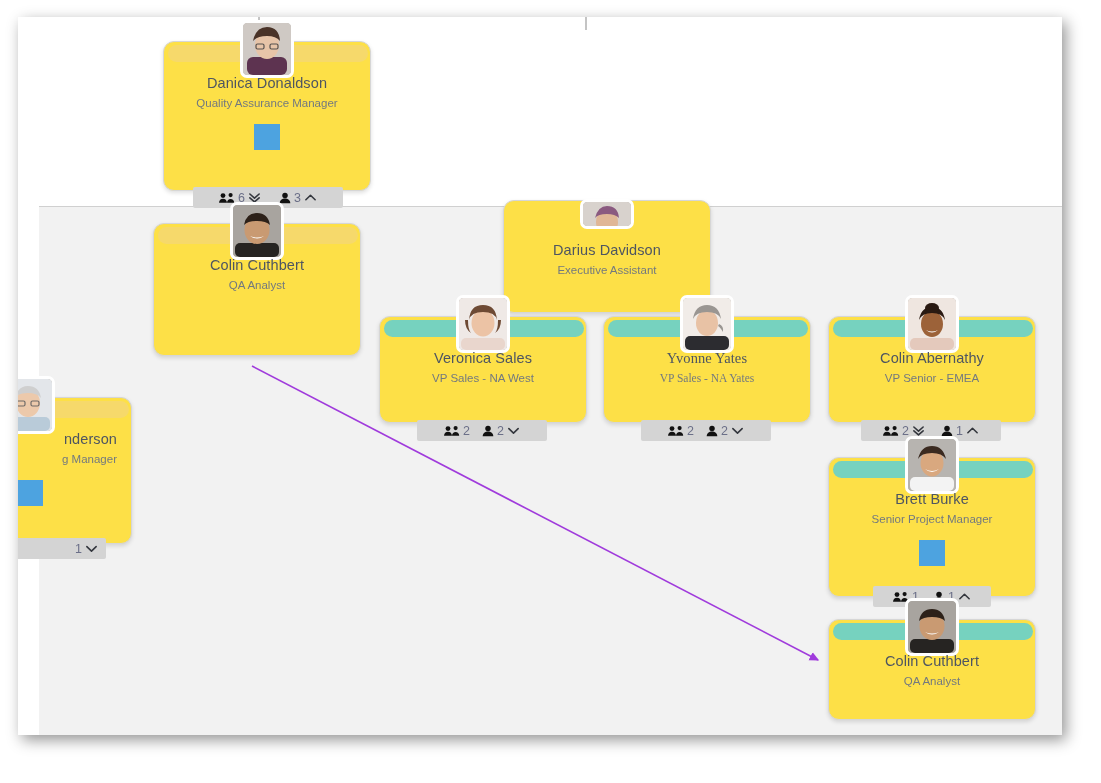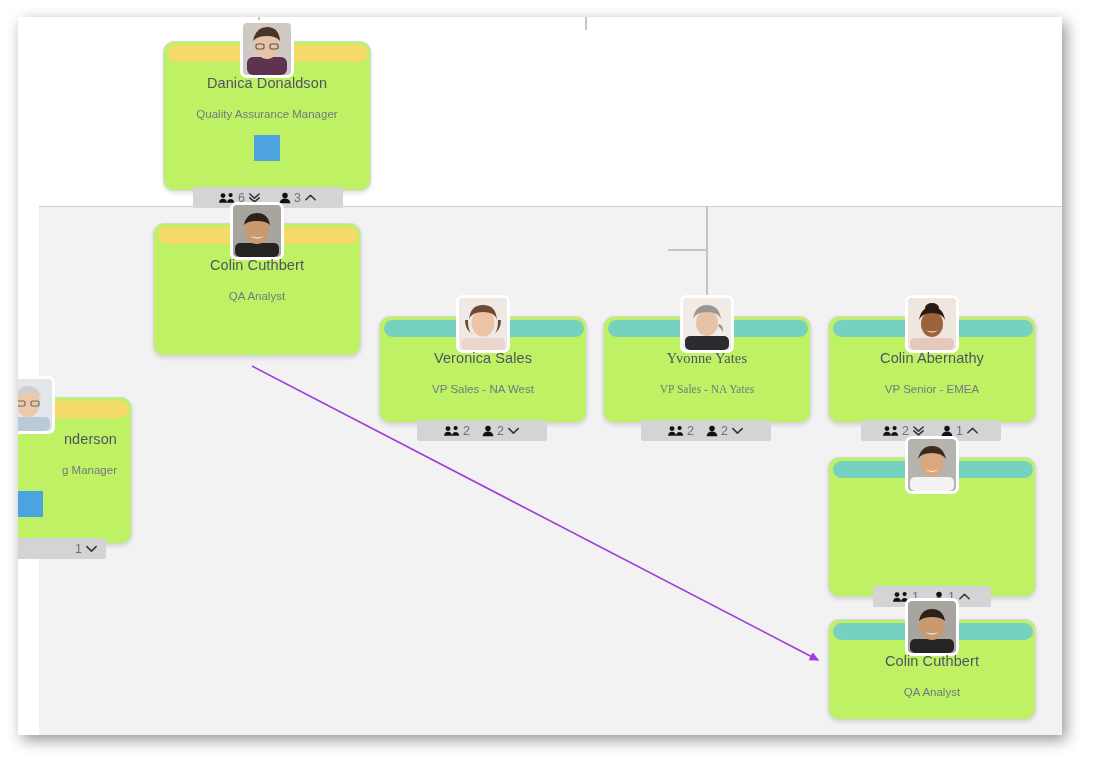--- a/index.html
+++ b/index.html
@@ -57,21 +57,21 @@
     position: absolute;
     background: #c4c4c4;
   }
   .conn.v { width: 1.5px; }
   .conn.h { height: 1.5px; }
 
   
   .card {
     position: absolute;
     width: 208px;
-    background: #bef264;
+    background: #fde047;
     border: 1px solid #d6d6d6;
     border-radius: 11px;
     box-shadow: 0 2px 4px rgba(0,0,0,0.13);
     box-sizing: border-box;
     overflow: visible;
   }
 
   .card .stripe {
     position: absolute;
     left: 4px;
@@ -111,21 +111,21 @@
     text-align: center;
   }
   .card .pname {
     font-size: 14.5px;
     color: #4e5561;
     letter-spacing: 0.1px;
     line-height: 18px;
     white-space: nowrap;
   }
   .card .ptitle {
-    margin-top: 15px;
+    margin-top: 4px;
     font-size: 11.5px;
     color: #73797f;
     line-height: 15px;
     white-space: nowrap;
   }
   .card .swatch {
     margin: 13px auto 0 auto;
     width: 26px;
     height: 26px;
     background: #4da3e0;
@@ -236,20 +236,38 @@
             <path d="M17 31 q7 5 14 0 q-7 3-14 0z" fill="#ffffff"></path>
           </svg>
         </div>
       </div>
       <div class="cardbody">
         <div class="pname">Colin Cuthbert</div>
         <div class="ptitle">QA Analyst</div>
       </div>
     </div>
 
+    <div class="card" style="left:485px; top:183px; height:113px;">
+
+      <div class="avatar" style="top:-2px; height:30px; overflow:hidden;">
+        <div class="photo">
+          <svg width="48" height="52" viewBox="0 0 48 52">
+            <rect width="48" height="52" fill="#d8d2cd"></rect>
+            <rect x="3" y="30" width="42" height="22" rx="6" fill="#6c3f63"></rect>
+            <ellipse cx="24" cy="20" rx="11" ry="13" fill="#e0b796"></ellipse>
+            <path d="M12 16 q3-12 12-12 q11 0 12 12 q-4-4-12-4 q-9 0-12 4z" fill="#8a5a80"></path>
+            <path d="M20 32 l4 6 l4-6z" fill="#d1465c"></path>
+          </svg>
+        </div>
+      </div>
+      <div class="cardbody" style="padding-top:40px;">
+        <div class="pname">Darius Davidson</div>
+        <div class="ptitle">Executive Assistant</div>
+      </div>
+    </div>
 
     <div class="card" style="left:-94px; top:380px; height:147px;">
       <div class="stripe yellow"></div>
       <div class="avatar">
         <div class="photo">
           <svg width="48" height="52" viewBox="0 0 48 52">
             <rect width="48" height="52" fill="#e3e6ea"></rect>
             <rect x="2" y="38" width="44" height="14" rx="5" fill="#b9cbd9"></rect>
             <ellipse cx="24" cy="24" rx="12" ry="14" fill="#ecc9ab"></ellipse>
             <path d="M11 19 q3-12 13-12 q11 0 13 12 q-4-5-13-5 q-10 0-13 5z" fill="#cfcfcf"></path>
@@ -404,20 +422,25 @@
       <div class="avatar">
         <div class="photo">
           <svg width="48" height="52" viewBox="0 0 48 52">
             <rect width="48" height="52" fill="#b7b4b0"></rect>
             <rect x="2" y="38" width="44" height="14" rx="5" fill="#f3f3f3"></rect>
             <ellipse cx="24" cy="24" rx="11.5" ry="13.5" fill="#d9a87f"></ellipse>
             <path d="M10 20 q3-13 14-13 q11 0 14 13 q-4-6-14-6 q-11 0-14 6z" fill="#3b2a20"></path>
             <path d="M17 30 q7 6 14 0 q-7 4-14 0z" fill="#ffffff"></path>
           </svg>
         </div>
+      </div>
+      <div class="cardbody">
+        <div class="pname">Brett Burke</div>
+        <div class="ptitle">Senior Project Manager</div>
+        <div class="swatch"></div>
       </div>
     </div>
     <div class="footer" style="left:855px; top:569px; width:118px;">
       <div class="grp">
         <svg width="16" height="12" viewBox="0 0 20 14">
           <circle cx="5" cy="4" r="3" fill="#111"></circle>
             <circle cx="14.5" cy="3.4" r="2.6" fill="#111"></circle>
           <path d="M0 13c0-3.3 2.3-5.2 5-5.2S10 9.7 10 13z" fill="#111"></path>
           <path d="M10 13c0-3 2-4.8 4.5-4.8S19 10 19 13z" fill="#111"></path>
         </svg>

